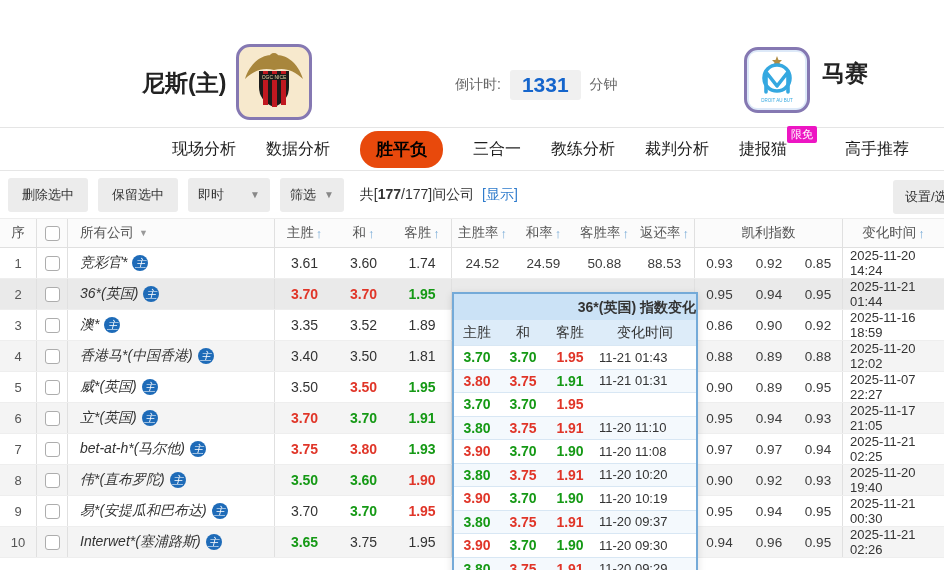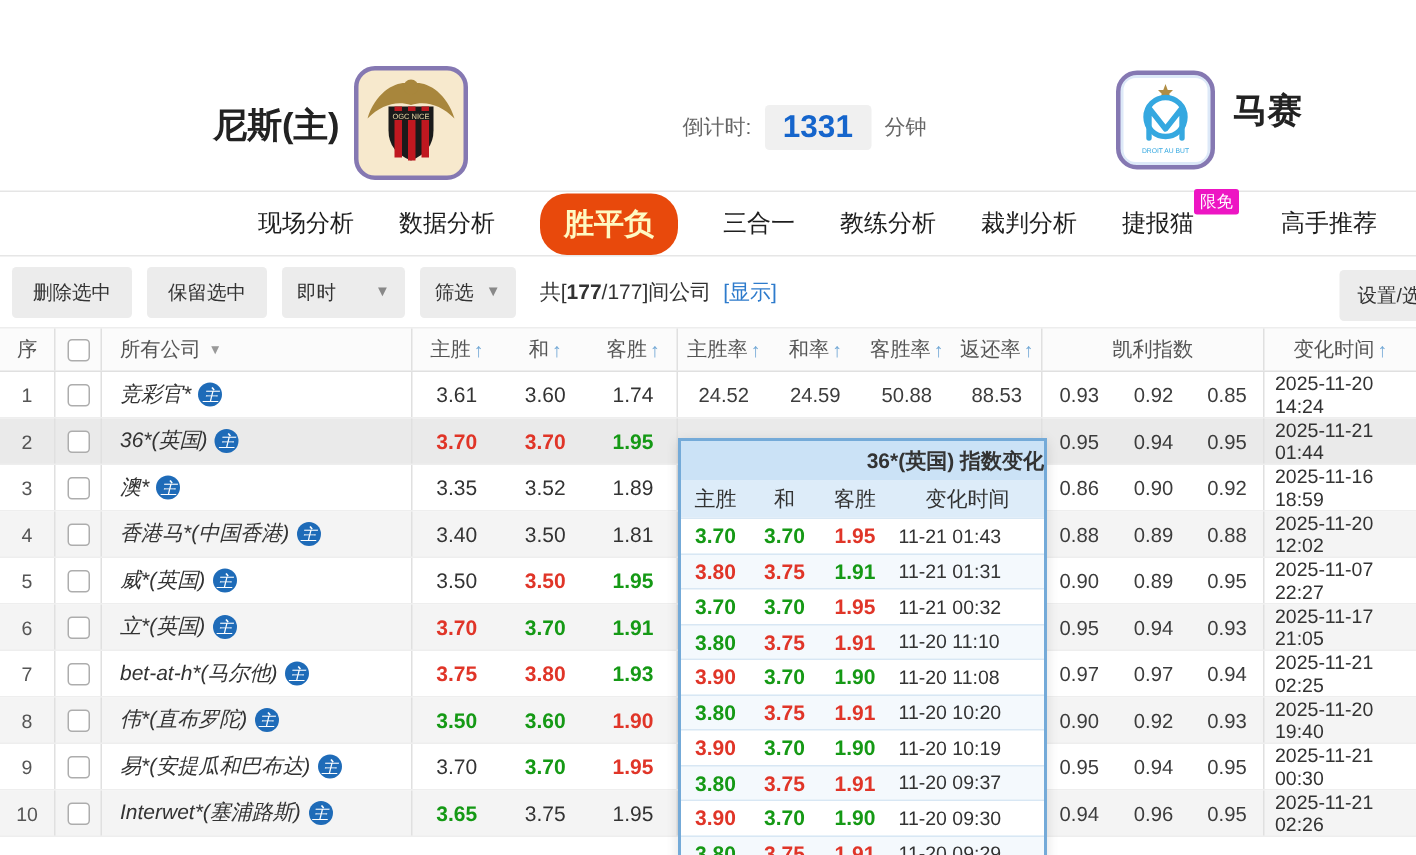--- a/index.html
+++ b/index.html
@@ -21,21 +21,21 @@
   .team-logo { position:absolute; border:3px solid #8578b2; border-radius:14px; overflow:hidden; }
   .team-logo.home { left:236px; top:44px; width:76px; height:76px; background:#f7e9cd; }
   .team-logo.away { left:744px; top:47px; width:66px; height:66px; background:#dde9f8; }
   .countdown { position:absolute; left:455px; top:70px; display:flex; align-items:center; gap:9px; }
   .cd-label, .cd-unit { font-size:14px; color:#666; }
   .cd-value { background:#f0f0f0; color:#1565cc; font-size:21px; font-weight:bold; padding:3px 12px; border-radius:3px; }
 
   
   .nav { height:43px; display:flex; align-items:center; gap:30px; padding-left:172px; border-bottom:1px solid #e6e6e6; }
   .tab { position:relative; font-size:16px; color:#1d1d1d; cursor:pointer; white-space:nowrap; }
-  .tab.active { background:#e8490c; color:#fef9c3; font-weight:bold; padding:7px 16px; border-radius:18px; font-size:20px; }
+  .tab.active { background:#e8490c; color:#000000; font-weight:bold; padding:7px 16px; border-radius:18px; font-size:17px; }
   .tab:last-child { margin-left:28px; }
   .tab-badge { position:absolute; top:-13px; right:-30px; background:#ed15c3; color:#fff; font-size:11px;
                padding:1px 4px; border-radius:2px; font-weight:normal; }
 
   
   .toolbar { position:relative; height:47px; display:flex; align-items:center; gap:10px; padding-left:8px; }
   .tbtn { background:#ececec; border:none; color:#333; font-size:13px; padding:8px 14px; border-radius:3px;
           font-family:inherit; cursor:pointer; }
   .tselect { background:#ececec; color:#333; font-size:13px; padding:8px 10px; border-radius:3px; cursor:pointer;
              display:inline-flex; align-items:center; }
@@ -430,21 +430,20 @@
         <div class="prow alt">
           <div class="pcell c-r">3.80</div>
           <div class="pcell c-r">3.75</div>
           <div class="pcell c-g">1.91</div>
           <div class="pcell ptime">11-21 01:31</div>
         </div>
         <div class="prow">
           <div class="pcell c-g">3.70</div>
           <div class="pcell c-g">3.70</div>
           <div class="pcell c-r">1.95</div>
-          <div class="pcell ptime">11-21 00:32</div>
         </div>
         <div class="prow alt">
           <div class="pcell c-g">3.80</div>
           <div class="pcell c-r">3.75</div>
           <div class="pcell c-r">1.91</div>
           <div class="pcell ptime">11-20 11:10</div>
         </div>
         <div class="prow">
           <div class="pcell c-r">3.90</div>
           <div class="pcell c-g">3.70</div>

